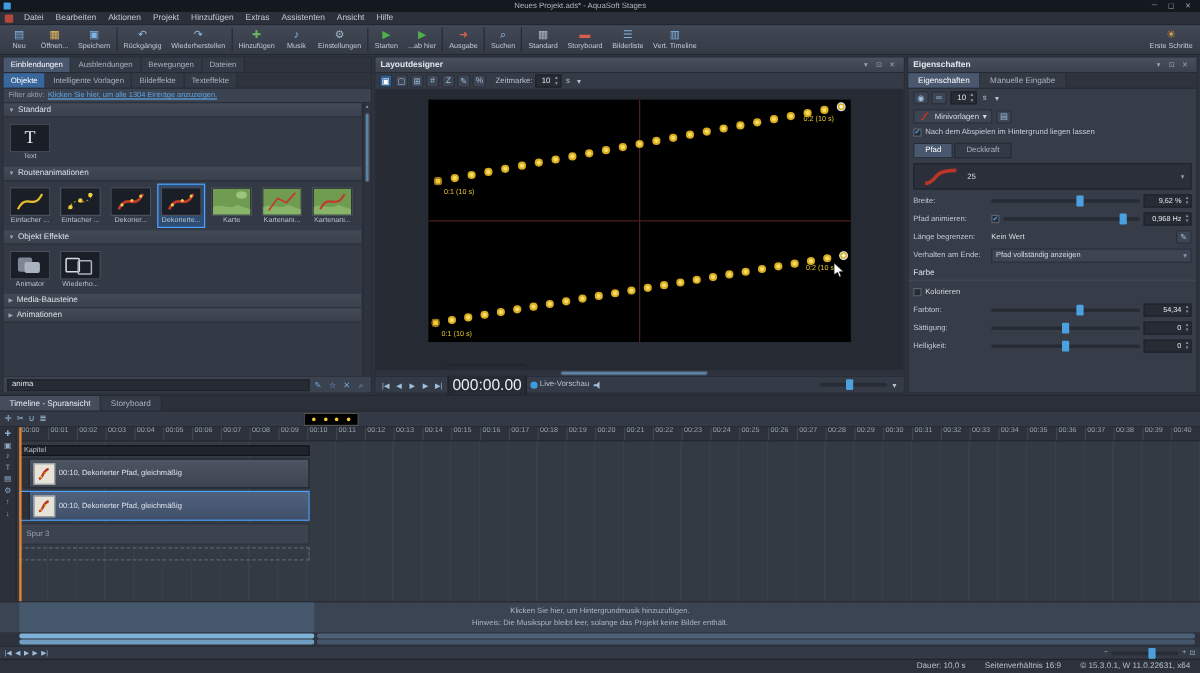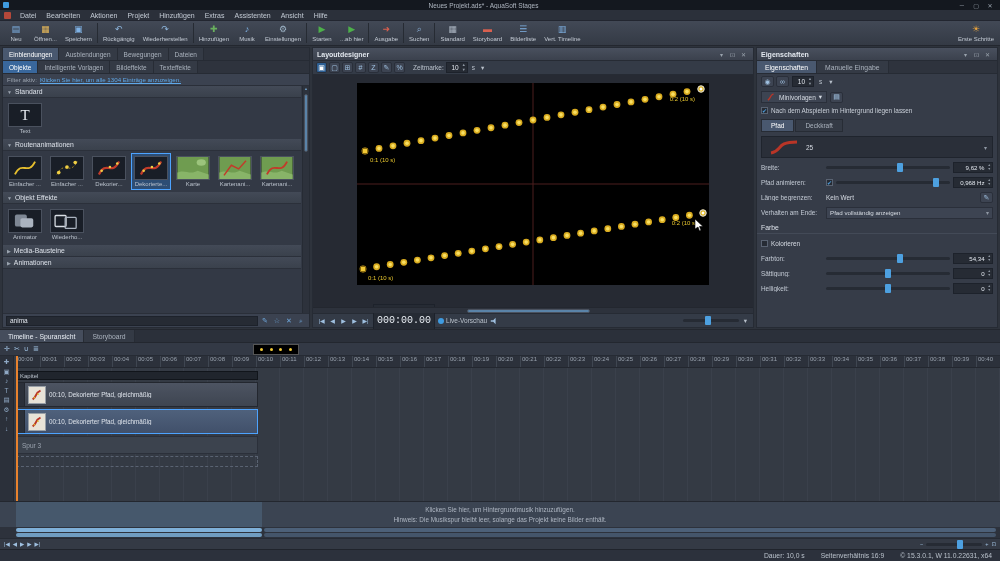--- a/index.html
+++ b/index.html
@@ -68,21 +68,21 @@
   .spin{display:flex;align-items:center;background:#262b34;border:1px solid #1d222b;height:11px;}
   .spin .val{min-width:14px;text-align:right;padding:0 2px;font-size:6.5px;color:#e2e7ee;}
   .spin .arrows{display:flex;flex-direction:column;font-size:4px;color:#8f98a4;line-height:1.1;padding:0 1px;}
   .unit{font-size:6.5px;color:#b9c1cb;margin:0 2px;}
   .ld-canvas-wrap{flex:1;background:#262a33;display:flex;align-items:flex-start;justify-content:center;padding-top:8px;min-height:0;}
   .ld-canvas{background:#000;flex:0 0 auto;}
   .ld-hscroll{height:6px;background:#2d323c;position:relative;flex:0 0 6px;border-top:1px solid #23272f;}
   .ld-hscroll .thumb{position:absolute;left:35%;width:28%;top:1px;height:4px;background:#5a83a8;border-radius:2px;}
   .ld-transport{height:14px;background:#343b47;border-top:1px solid #262b34;display:flex;align-items:center;gap:3px;padding:0 4px;flex:0 0 14px;}
   .tr-ico{color:#9fc0e0;font-size:6px;min-width:9px;text-align:center;white-space:nowrap;}
-  .tr-time{font-family:Liberation Mono, monospace;font-size:10px;color:#e8edf3;background:#262b34;border:1px solid #1d222b;padding:16px 3px;height:10px;display:flex;align-items:center;}
+  .tr-time{font-family:Liberation Sans, sans-serif;font-size:13px;color:#e8edf3;background:#262b34;border:1px solid #1d222b;padding:16px 3px;height:10px;display:flex;align-items:center;}
   .live{display:flex;align-items:center;gap:2px;font-size:6.5px;color:#b9c1cb;white-space:nowrap;}
   .live .dot{width:6px;height:6px;border-radius:50%;background:#3f9be0;}
   .sl-track{width:56px;height:3px;background:#262b34;border-radius:2px;position:relative;}
   .sl-handle{position:absolute;top:-3px;width:6px;height:9px;background:#4da0e0;border-radius:1px;}
 
   
   .rp-tabs{display:flex;height:13px;background:#2e333d;border-bottom:1px solid #262b34;flex:0 0 13px;}
   .rp-tab{padding:0 8px;display:flex;align-items:center;font-size:6.8px;color:#aab2bd;background:#343a45;border-right:1px solid #272c35;}
   .rp-tab.active{background:#49586f;color:#fff;}
   .rp-row{display:flex;align-items:center;gap:3px;padding:2px 4px;}

